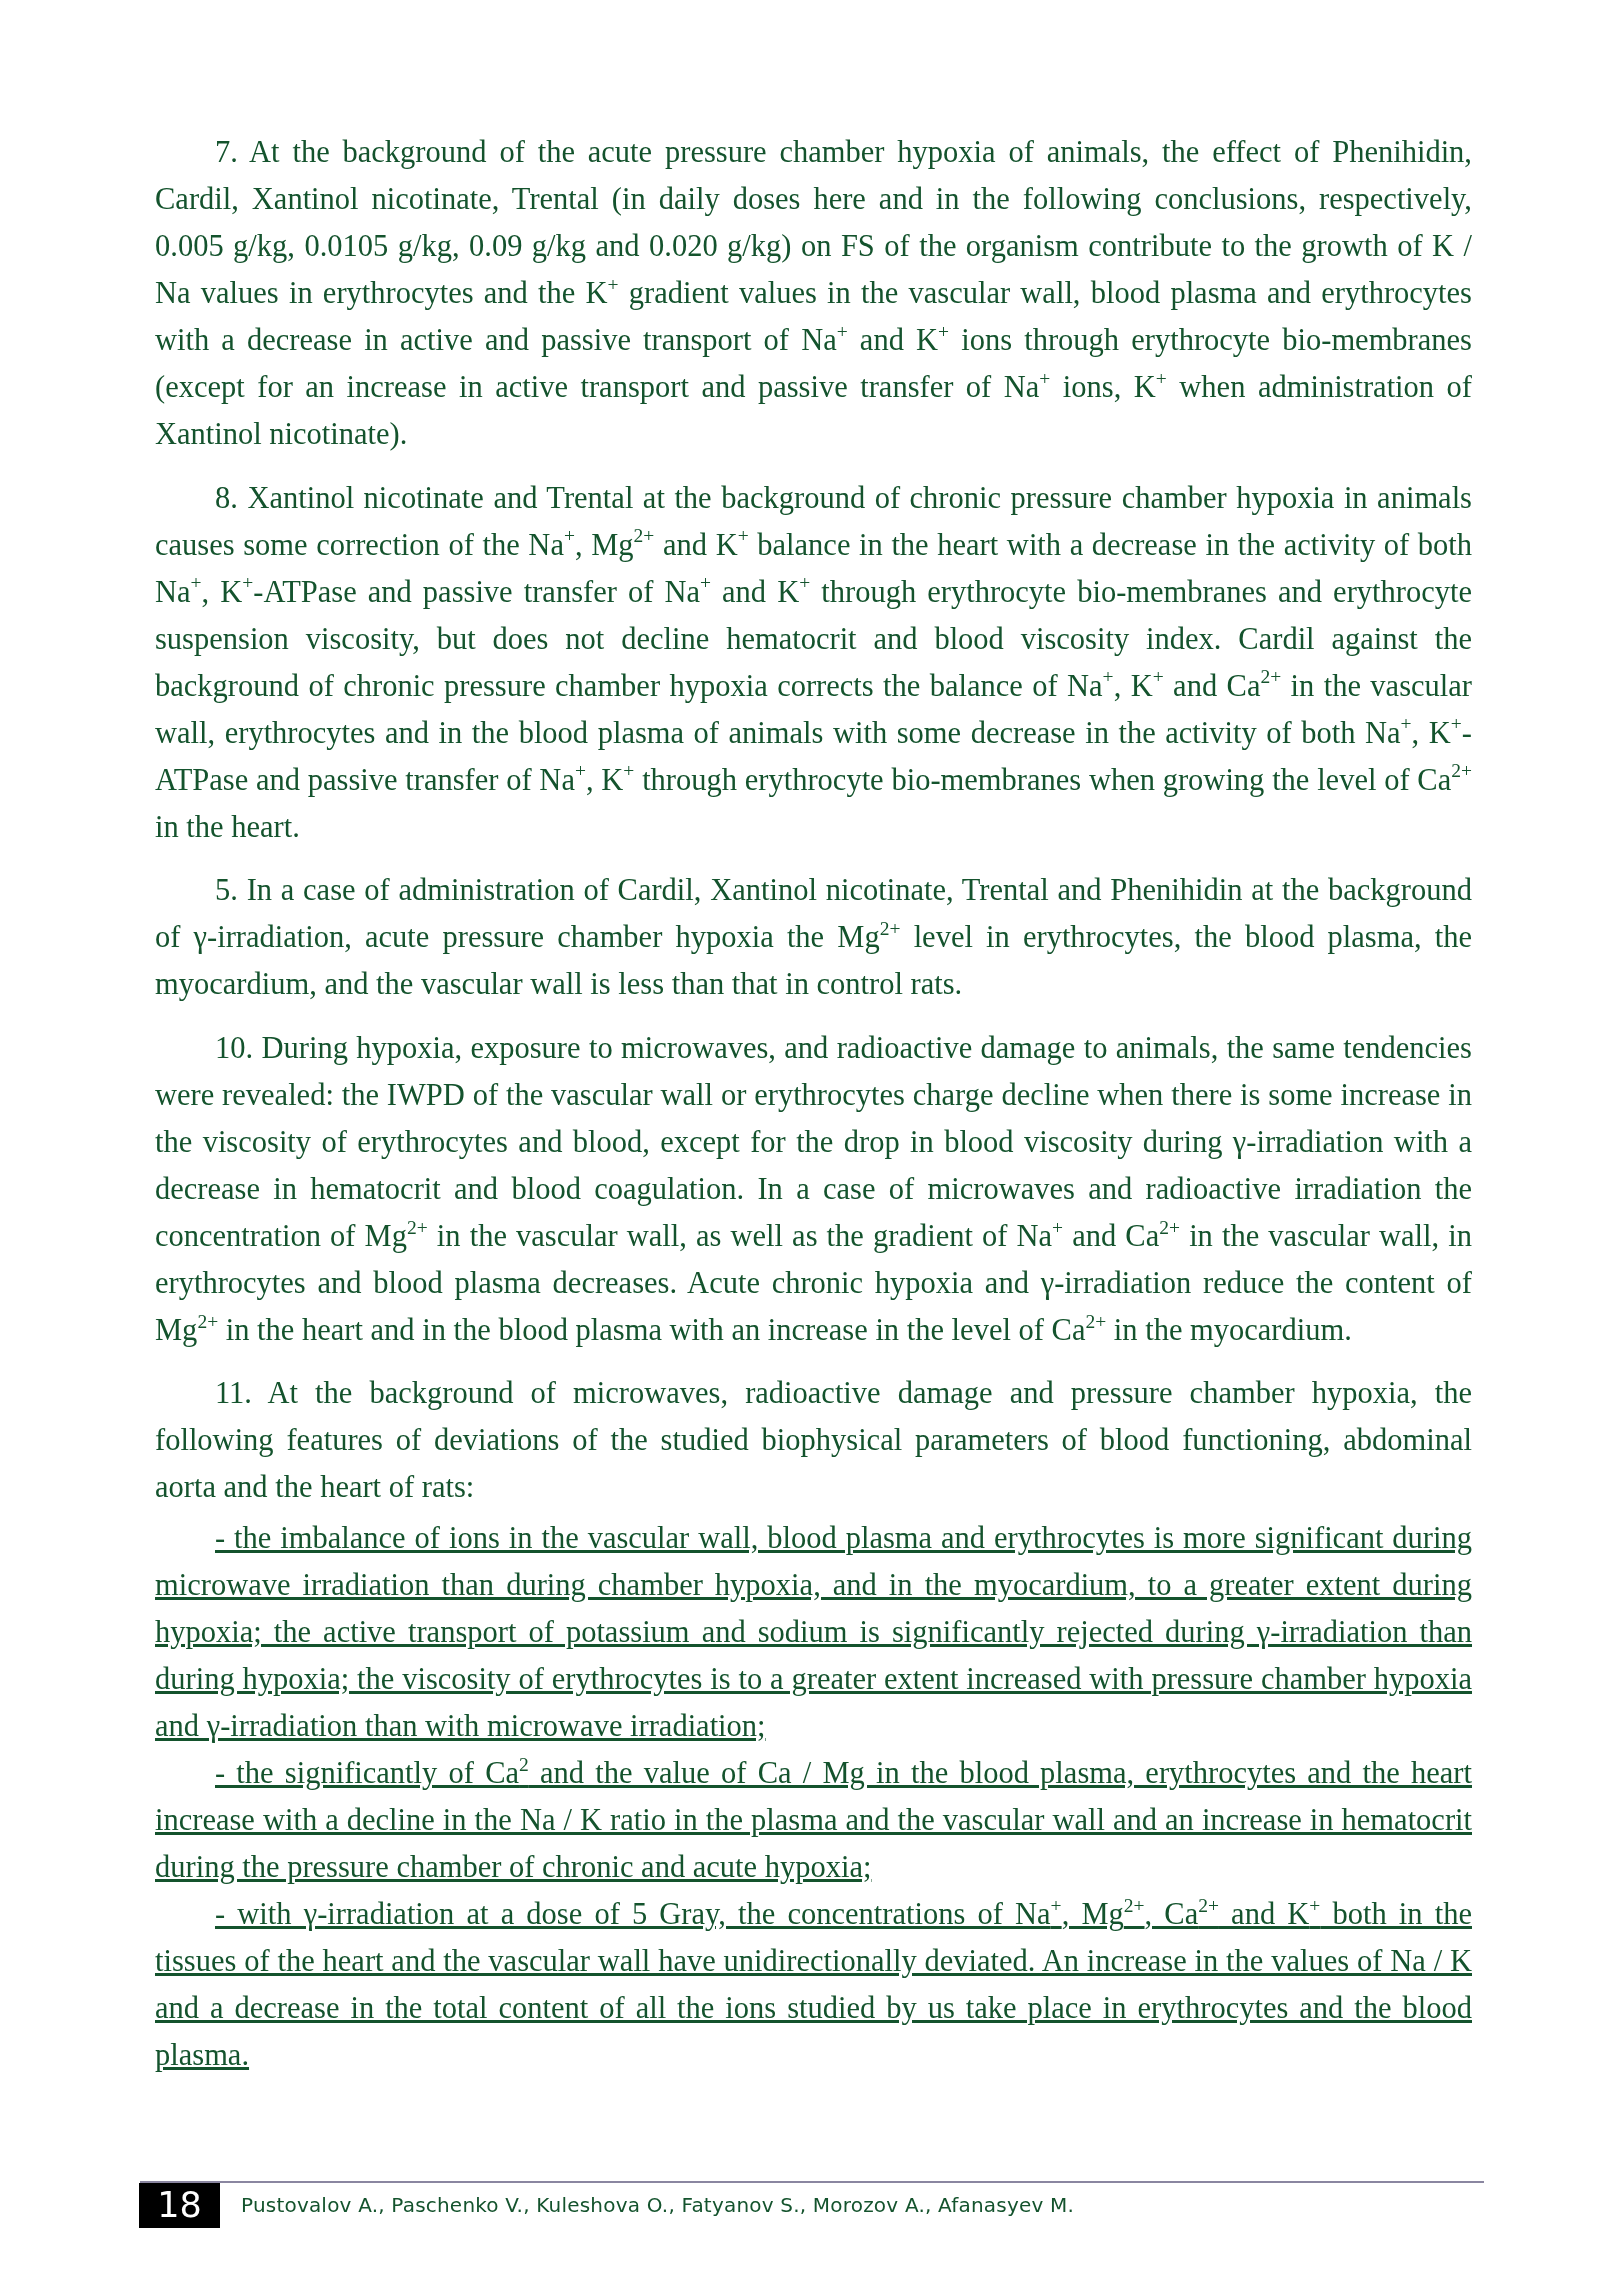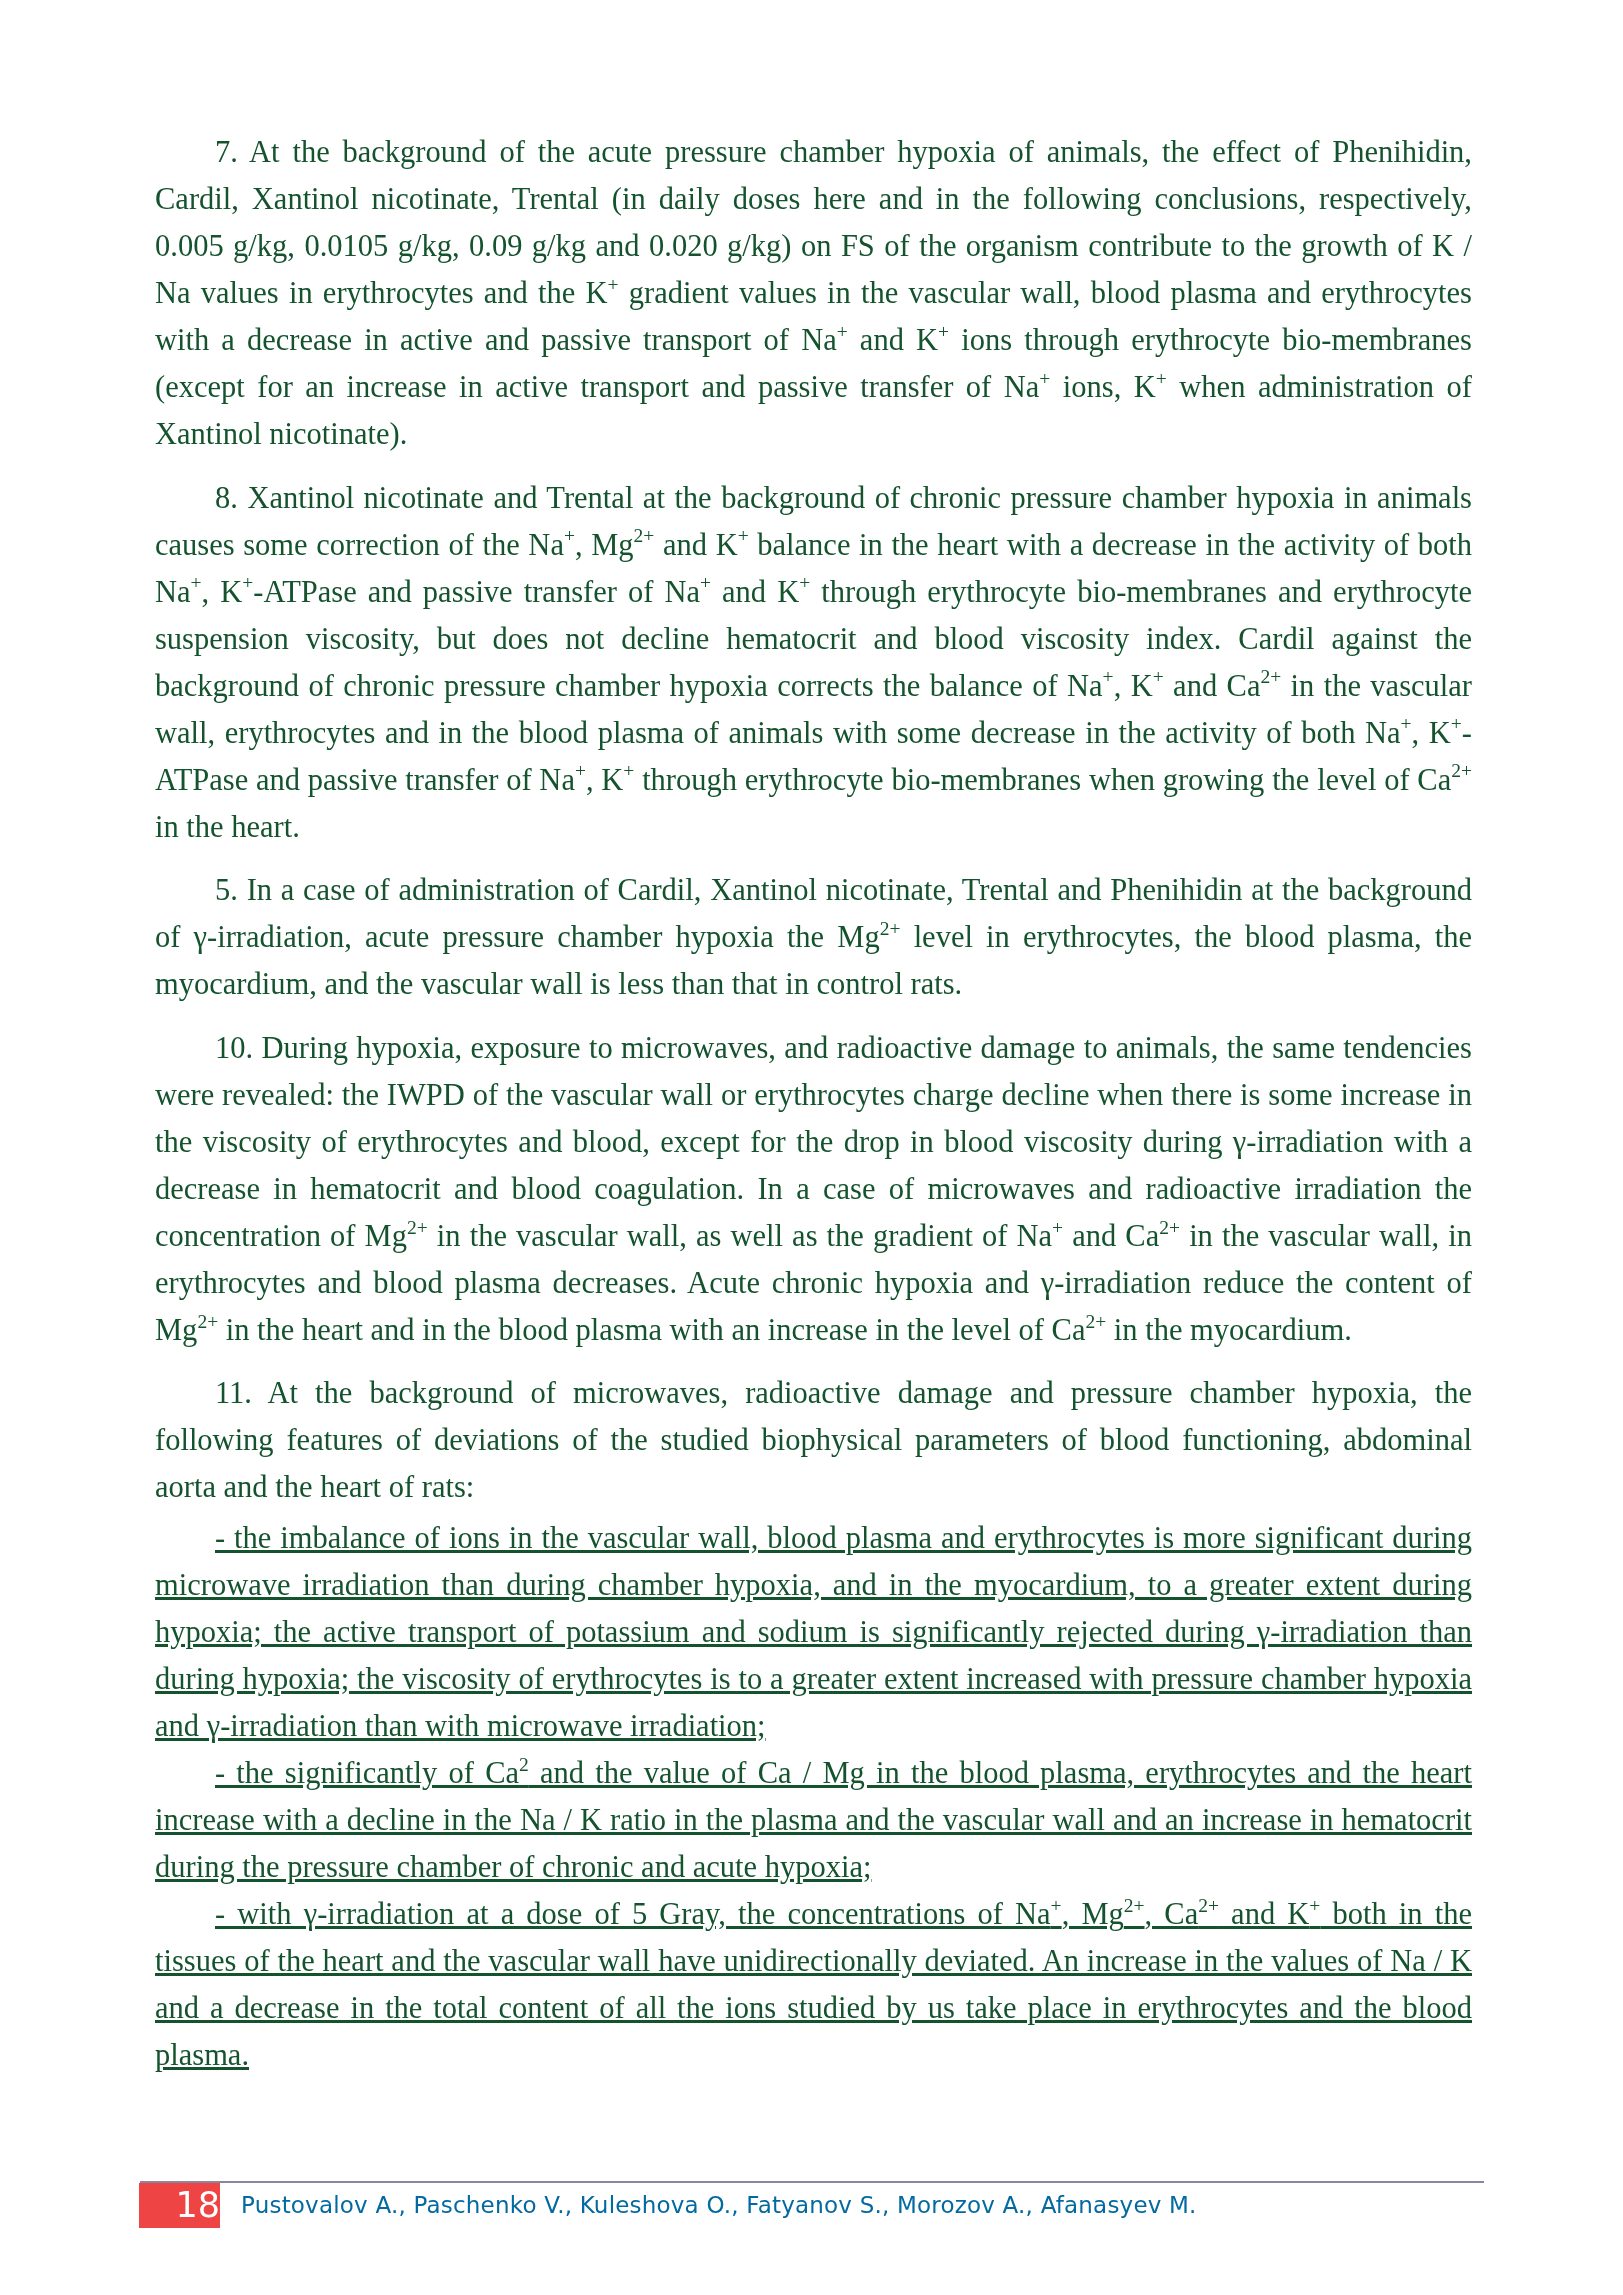--- a/index.html
+++ b/index.html
@@ -13,28 +13,28 @@
   .para { margin: 0 0 16.6px 0; text-indent: 60px; }
   .para.list { margin-bottom: 0; text-decoration: underline; }
   .para.no-gap { margin-bottom: 4px; }
   .para sup { font-size: 64%; line-height: 0; position: relative; top: -0.05em; vertical-align: super; }
   .footer-line {
     position: absolute; left: 140px; top: 2181px; width: 1344px; height: 2.4px;
     background: #8a86a0;
   }
   .page-badge {
     position: absolute; left: 139px; top: 2183px; width: 81px; height: 45px;
-    background: #ef4444; color: #ffffff;
+    background: #000000; color: #ffffff;
     font-family: "DejaVu Sans", "Liberation Sans", sans-serif;
-    font-size: 35px; font-weight: normal; line-height: 45px; text-align: right;
+    font-size: 35px; font-weight: normal; line-height: 45px; text-align: center;
   }
   .footer-authors {
     position: absolute; left: 241px; top: 2189px;
     font-family: "DejaVu Sans", "Liberation Sans", sans-serif;
-    font-size: 23px; line-height: 32px; color: #0369a1; letter-spacing: 0.2px;
+    font-size: 20px; line-height: 32px; color: #14532d; letter-spacing: 0.2px;
   }
 </style>
 </head>
 <body>
 
 <main class="page-body">
   <p class="para"><span>7. At the background of the acute pressure chamber hypoxia of animals, the effect of Phenihidin, Cardil, Xantinol nicotinate, Trental (in daily doses here and in the following conclusions, respectively, 0.005 g/kg, 0.0105 g/kg, 0.09 g/kg and 0.020 g/kg) on FS of the organism contribute to the growth of K / Na values in erythrocytes and the K</span><sup>+</sup><span> gradient values in the vascular wall, blood plasma and erythrocytes with a decrease in active and passive transport of Na</span><sup>+</sup><span> and K</span><sup>+</sup><span> ions through erythrocyte bio-membranes (except for an increase in active transport and passive transfer of Na</span><sup>+</sup><span> ions, K</span><sup>+</sup><span> when administration of Xantinol nicotinate).</span></p>
   <p class="para"><span>8. Xantinol nicotinate and Trental at the background of chronic pressure chamber hypoxia in animals causes some correction of the Na</span><sup>+</sup><span>, Mg</span><sup>2+</sup><span> and K</span><sup>+</sup><span> balance in the heart with a decrease in the activity of both Na</span><sup>+</sup><span>, K</span><sup>+</sup><span>-ATPase and passive transfer of Na</span><sup>+</sup><span> and K</span><sup>+</sup><span> through erythrocyte bio-membranes and erythrocyte suspension viscosity, but does not decline hematocrit and blood viscosity index. Cardil against the background of chronic pressure chamber hypoxia corrects the balance of Na</span><sup>+</sup><span>, K</span><sup>+</sup><span> and Ca</span><sup>2+</sup><span> in the vascular wall, erythrocytes and in the blood plasma of animals with some decrease in the activity of both Na</span><sup>+</sup><span>, K</span><sup>+</sup><span>-ATPase and passive transfer of Na</span><sup>+</sup><span>, K</span><sup>+</sup><span> through erythrocyte bio-membranes when growing the level of Ca</span><sup>2+</sup><span> in the heart.</span></p>
   <p class="para"><span>5. In a case of administration of Cardil, Xantinol nicotinate, Trental and Phenihidin at the background of γ-irradiation, acute pressure chamber hypoxia the Mg</span><sup>2+</sup><span> level in erythrocytes, the blood plasma, the myocardium, and the vascular wall is less than that in control rats.</span></p>
   <p class="para"><span>10. During hypoxia, exposure to microwaves, and radioactive damage to animals, the same tendencies were revealed: the IWPD of the vascular wall or erythrocytes charge decline when there is some increase in the viscosity of erythrocytes and blood, except for the drop in blood viscosity during γ-irradiation with a decrease in hematocrit and blood coagulation. In a case of microwaves and radioactive irradiation the concentration of Mg</span><sup>2+</sup><span> in the vascular wall, as well as the gradient of Na</span><sup>+</sup><span> and Ca</span><sup>2+</sup><span> in the vascular wall, in erythrocytes and blood plasma decreases. Acute chronic hypoxia and γ-irradiation reduce the content of Mg</span><sup>2+</sup><span> in the heart and in the blood plasma with an increase in the level of Ca</span><sup>2+</sup><span> in the myocardium.</span></p>

